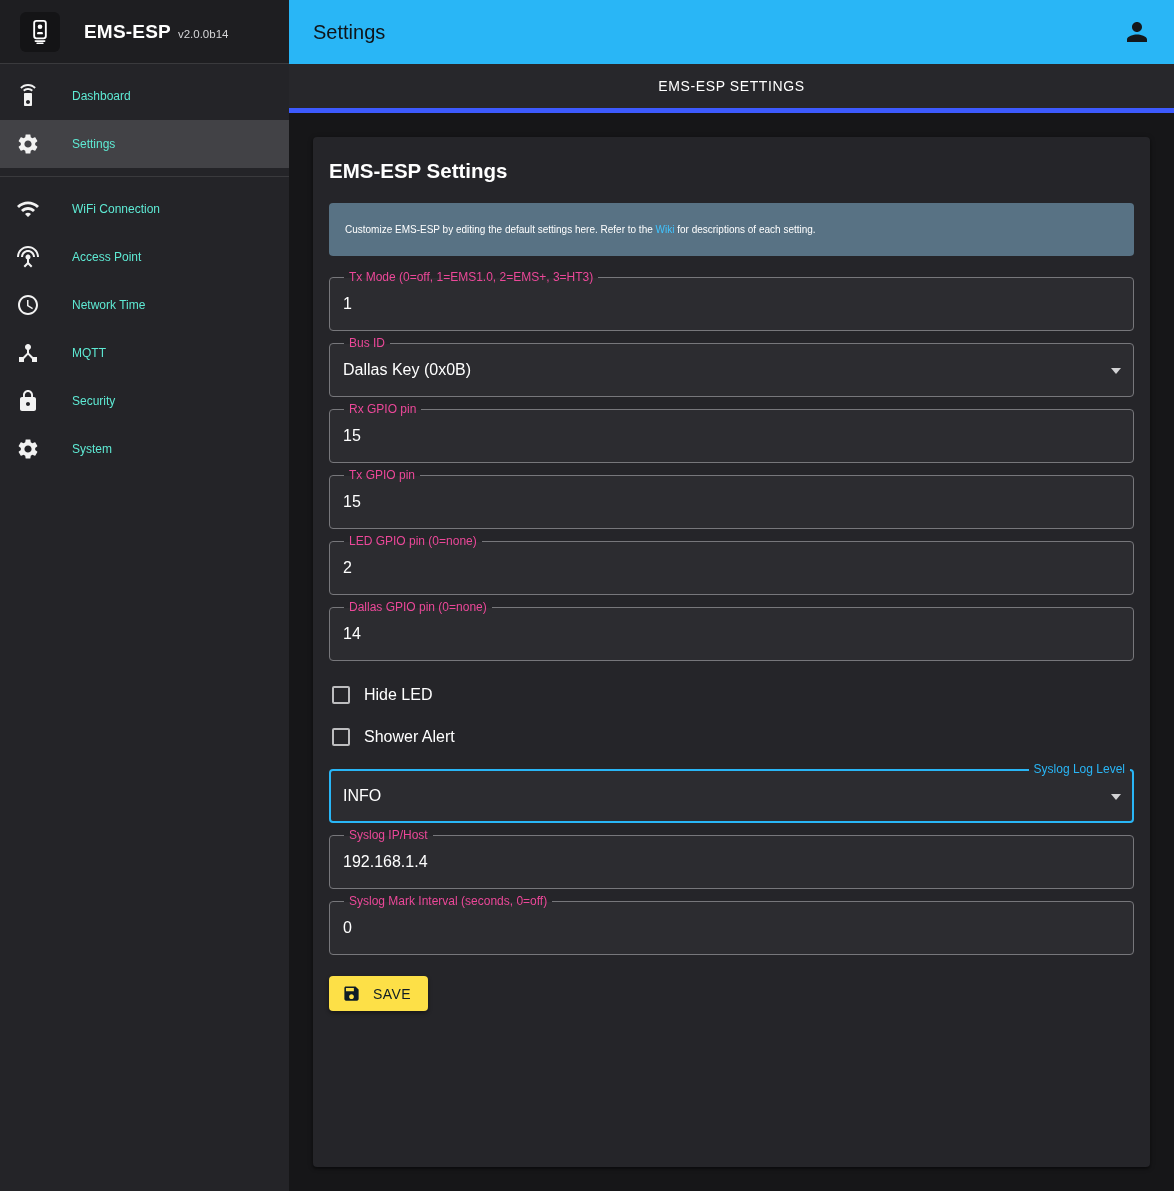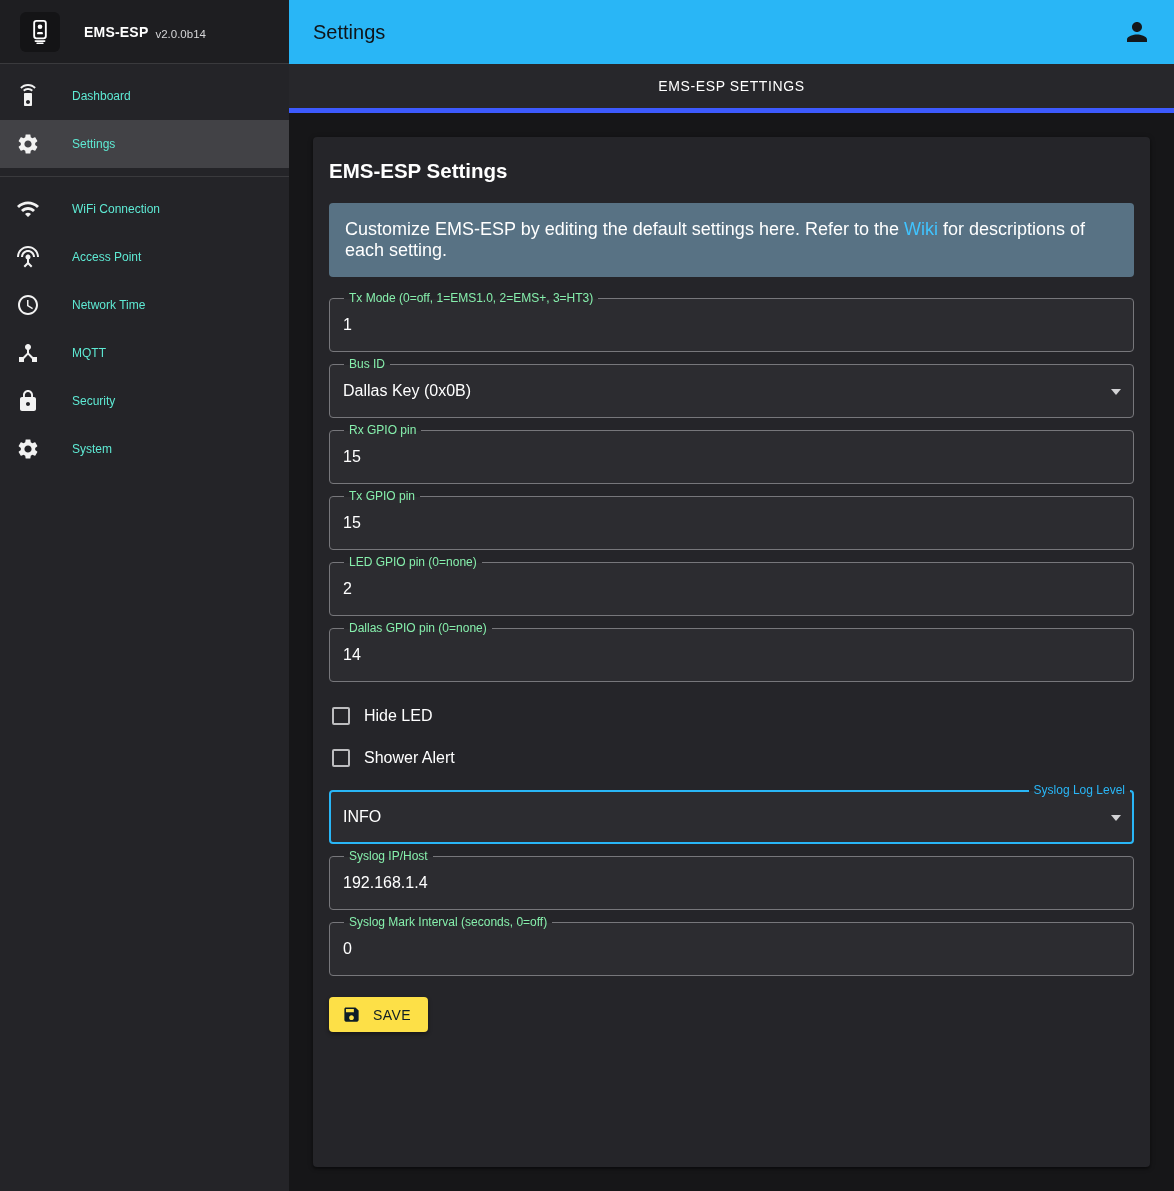--- a/index.html
+++ b/index.html
@@ -15,21 +15,21 @@
   .sidebar { flex: 0 0 289px; width: 289px; background: #242428; display: flex; flex-direction: column; }
   .sidebar-header {
     height: 64px; display: flex; align-items: center;
     padding: 0 16px 0 20px; background: #1e1e21; border-bottom: 1px solid #3a3a3d;
   }
   .logo-badge {
     width: 40px; height: 40px; border-radius: 6px; background: #141416;
     display: flex; align-items: center; justify-content: center; margin-right: 24px;
   }
   .logo-badge svg { width: 28px; height: 28px; }
-  .app-name { color: #ffffff; font-size: 14px; font-weight: bold; letter-spacing: .2px; }
+  .app-name { color: #ffffff; font-size: 19px; font-weight: bold; letter-spacing: .2px; }
   .app-version { color: #d6d6d8; font-size: 11.5px; margin-left: 7px; padding-top: 5px; }
 
   .nav { padding: 8px 0; }
   .nav-item { height: 48px; display: flex; align-items: center; padding-left: 16px; cursor: pointer; }
   .nav-item.active { background: #424246; }
   .nav-icon { width: 24px; height: 24px; margin-right: 32px; flex: 0 0 24px; }
   .nav-icon svg { width: 24px; height: 24px; fill: #f2f2f2; display: block; }
   .nav-label { color: #5eead4; font-size: 12px; }
   .nav-divider { border-top: 1px solid #3a3a3d; margin: 8px 0; }
 
@@ -55,38 +55,38 @@
   .content { flex: 1; padding: 24px; background: #161618; overflow: hidden; }
   .card {
     background: #252529; border-radius: 4px; height: 100%;
     box-shadow: 0 1px 5px rgba(0,0,0,.35), 0 2px 2px rgba(0,0,0,.25);
     padding: 16px 16px 24px;
   }
   .card-title { color: #ffffff; font-size: 20.5px; font-weight: bold; margin: 6px 0 20px; }
 
   .info-box {
     background: #587284; border-radius: 4px; padding: 16px;
-    color: #ffffff; font-size: 18px; line-height: 21px; margin-bottom: 22px;
+    color: #ffffff; font-size: 10px; line-height: 21px; margin-bottom: 22px;
   }
   .wiki-link { color: #40c4ff; text-decoration: none; cursor: pointer; }
 
   
   .tfield {
     position: relative; height: 53px; margin: 12px 0 13px;
     background: #2c2c30; border-radius: 4px; cursor: text;
   }
   .tfield.select { cursor: pointer; }
   .tfield fieldset {
     position: absolute; top: -6px; left: 0; right: 0; bottom: 0;
     margin: 0; padding: 0 8px; border: 1px solid #77777b; border-radius: 4px;
     pointer-events: none;
   }
   .tfield legend {
     font-size: 12px; height: 11px; line-height: 11px; padding: 0 5px; margin-left: 6px;
-    color: #86efac; white-space: nowrap;
+    color: #ec4899; white-space: nowrap;
   }
   .tvalue { position: absolute; left: 0; top: 0; right: 30px; padding: 17px 14px 0; color: #ffffff; font-size: 16px; white-space: nowrap; overflow: hidden; }
   .caret {
     position: absolute; right: 13px; top: 24px; width: 0; height: 0;
     border-left: 5px solid transparent; border-right: 5px solid transparent;
     border-top: 6px solid #d2d2d4;
   }
   .tfield.focused fieldset { border: 2px solid #29b6f6; }
   .tfield.focused legend { color: #29b6f6; text-align: right; }
 

